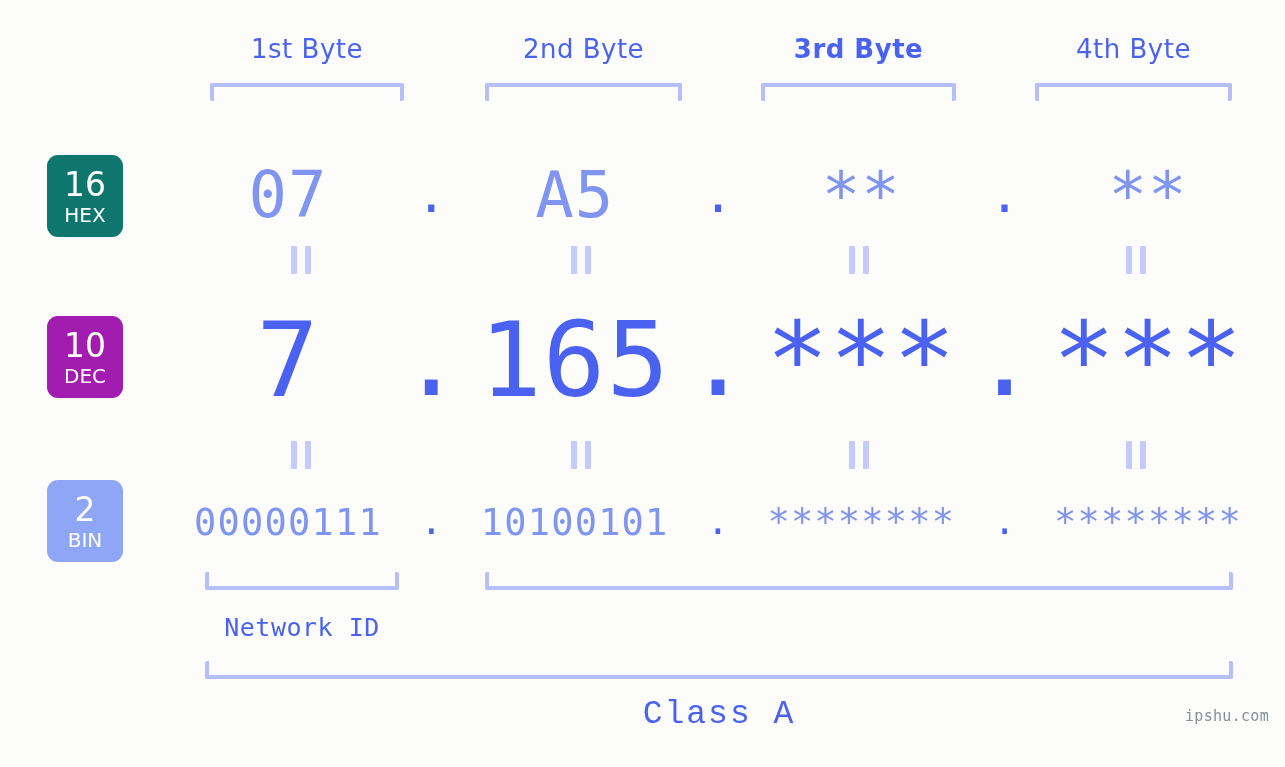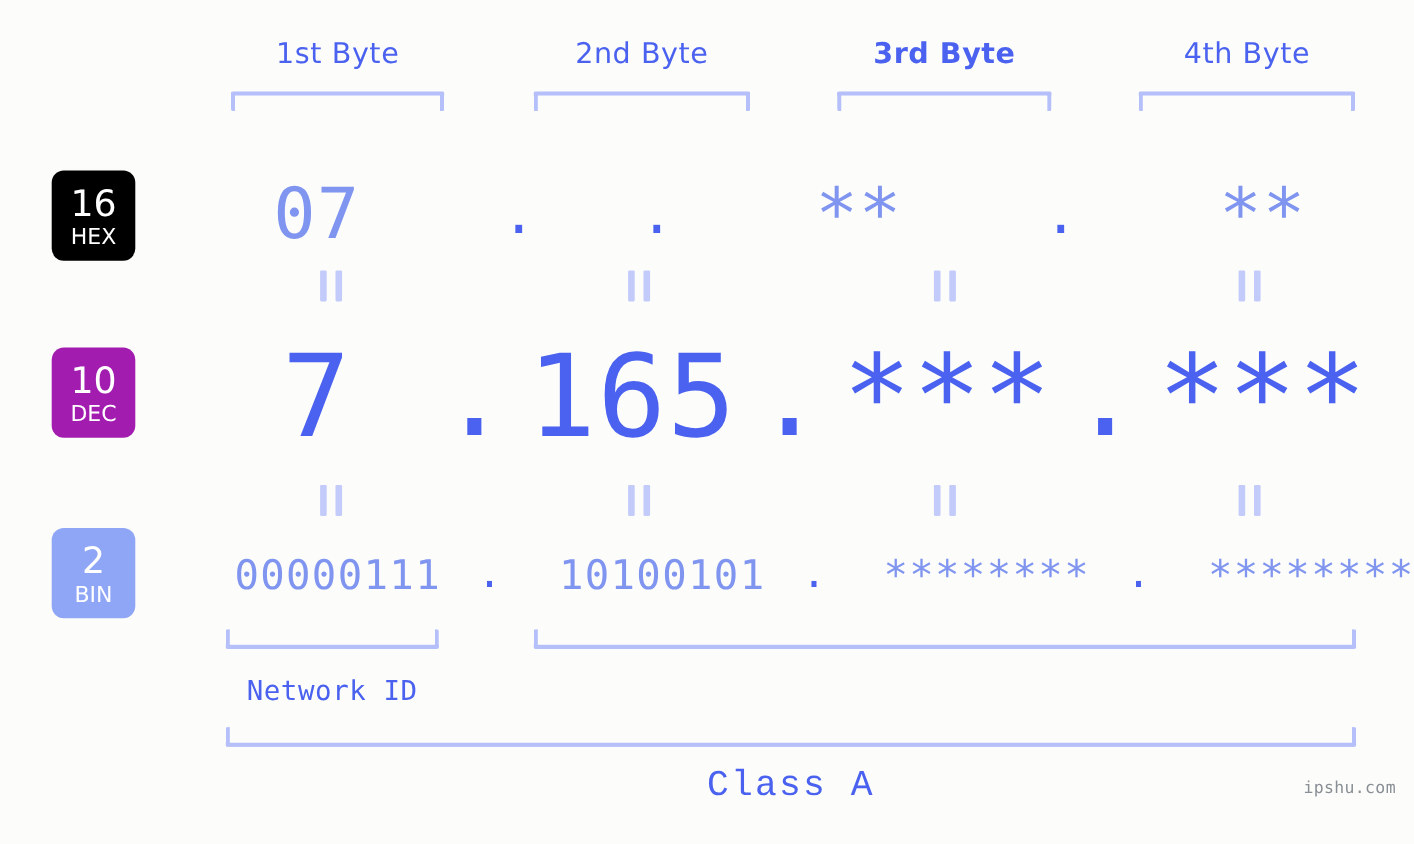--- a/index.html
+++ b/index.html
@@ -82,21 +82,21 @@
   #hex-row .cell { font-size: 64px; color: #8095f0; letter-spacing: 1px; flex: 0 0 196px; }
   #hex-row .dot  { font-size: 50px; color: #4a62ef; flex: 0 0 80px; line-height: 0.4; }
 
   
   #dec-row { left: 190px; top: 300px; width: 1056px; height: 120px; }
   #dec-row .cell { font-size: 104px; color: #4a62ef; letter-spacing: 1px; flex: 0 0 196px; }
   #dec-row .dot  { font-size: 104px; color: #4a62ef; flex: 0 0 80px; line-height: 0.4; }
 
   
   #bin-row { left: 190px; top: 492px; width: 1056px; height: 60px; }
-  #bin-row .cell { font-size: 37px; color: #8095f0; letter-spacing: 1.2px; flex: 0 0 196px; margin-left: 19px; }
+  #bin-row .cell { font-size: 37px; color: #8095f0; letter-spacing: 1.2px; flex: 0 0 196px; }
   #bin-row .dot  { font-size: 37px; color: #4a62ef; flex: 0 0 80px; line-height: 0.45; }
 
   
   .eq {
     position: absolute;
     width: 20px;
     height: 28px;
     display: flex;
     justify-content: space-between;
   }
@@ -145,36 +145,37 @@
   <div class="byte-label" style="left:210px; top:34px; width:194px;">1st Byte</div>
   <div class="byte-label" style="left:485px; top:34px; width:197px;">2nd Byte</div>
   <div class="byte-label" style="left:761px; top:34px; width:195px;font-weight:bold;">3rd Byte</div>
   <div class="byte-label" style="left:1035px; top:34px; width:197px;">4th Byte</div>
 
   <div class="bracket-down" style="left:210px; top:83px; width:194px;"></div>
   <div class="bracket-down" style="left:485px; top:83px; width:197px;"></div>
   <div class="bracket-down" style="left:761px; top:83px; width:195px;"></div>
   <div class="bracket-down" style="left:1035px; top:83px; width:197px;"></div>
 
-  <div class="badge" style="left:47px; top:155px; background:#000000;">
+  <div class="badge" style="left:47px; top:155px; background:#0f766e;">
     <span class="num">16</span>
     <span class="unit">HEX</span>
   </div>
   <div class="badge" style="left:47px; top:316px; background:#a21caf;">
     <span class="num">10</span>
     <span class="unit">DEC</span>
   </div>
   <div class="badge" style="left:47px; top:480px; background:#8fa5f5;">
     <span class="num">2</span>
     <span class="unit">BIN</span>
   </div>
 
   <div class="row" id="hex-row">
     <span class="cell">07</span>
     <span class="dot">.</span>
+    <span class="cell">A5</span>
     <span class="dot">.</span>
     <span class="cell">**</span>
     <span class="dot">.</span>
     <span class="cell">**</span>
   </div>
 
   <div class="eq" style="left:291px; top:246px;">
       <i></i>
       <i></i>
     </div>

